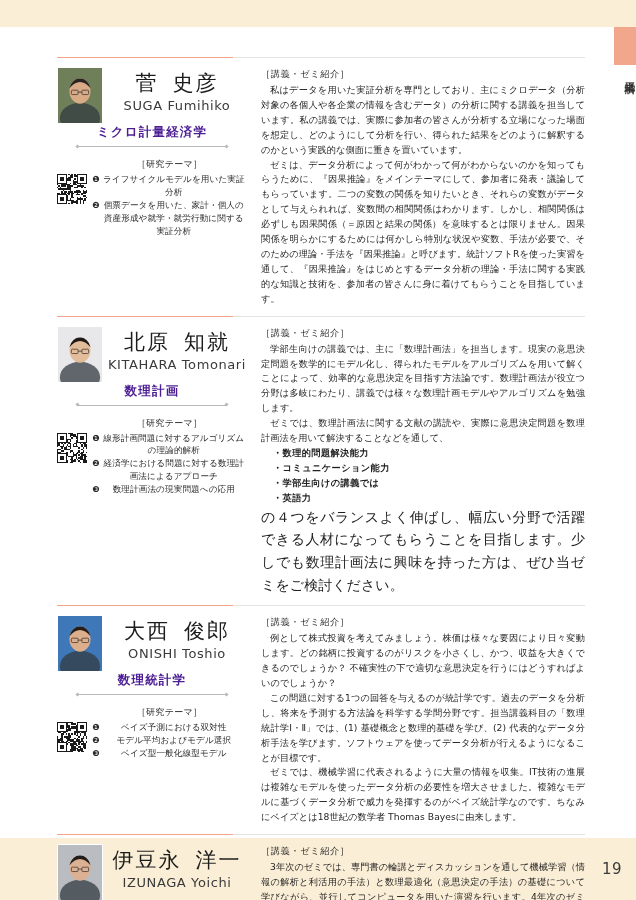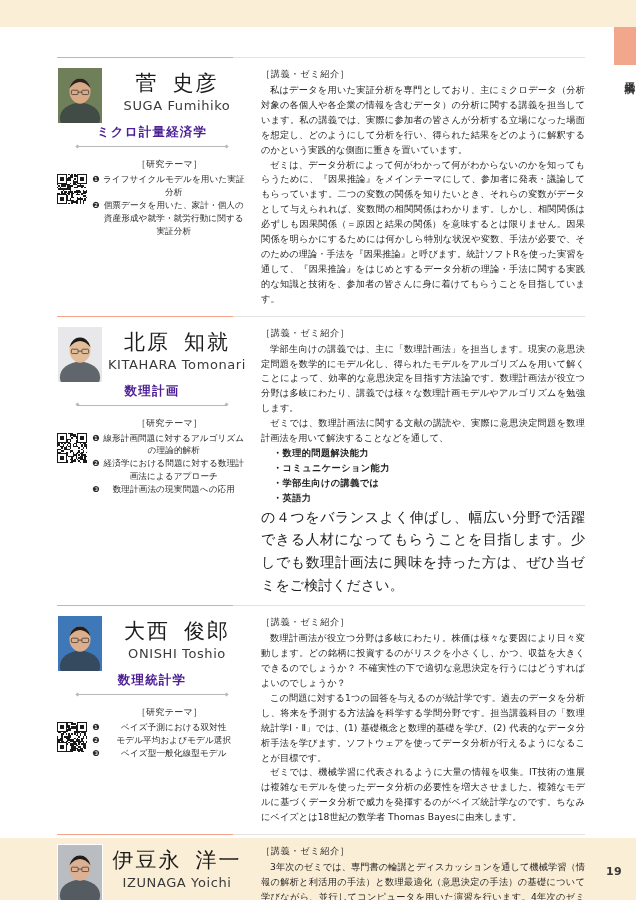--- a/index.html
+++ b/index.html
@@ -55,22 +55,22 @@
     white-space: nowrap;
     margin: 0 auto;
     text-align: left;
   }
 
   
   .page-number {
     position: absolute;
     right: 14px;
     bottom: 22px;
-    font-size: 11px;
-    font-weight: bold;
+    font-size: 15px;
+    font-weight: normal;
     color: #3a3a3a;
     letter-spacing: 0.4px;
   }
 
   
   .content {
     position: absolute;
     left: 57px;
     top: 48px;
     width: 528px;
@@ -905,21 +905,21 @@
               </div>
               <div class="theme-item">
                 <span class="theme-num">❸</span>
                 <span class="theme-text">ベイズ型一般化線型モデル</span>
               </div>
             </div>
           </div>
         </div>
         <div class="card-right">
           <div class="section-label">［講義・ゼミ紹介］</div>
-          <p class="para">数理計画法が役立つ分野は多岐にわたり。株価は様々な要因により日々変動します。どの銘柄に投資するのがリスクを小さくし、かつ、収益を大きくできるのでしょうか？ 不確実性の下で適切な意思決定を行うにはどうすればよいのでしょうか？</p>
+          <p class="para">例として株式投資を考えてみましょう。株価は様々な要因により日々変動します。どの銘柄に投資するのがリスクを小さくし、かつ、収益を大きくできるのでしょうか？ 不確実性の下で適切な意思決定を行うにはどうすればよいのでしょうか？</p>
           <p class="para">この問題に対する1つの回答を与えるのが統計学です。過去のデータを分析し、将来を予測する方法論を科学する学問分野です。担当講義科目の「数理統計学Ⅰ・Ⅱ」では、(1) 基礎概念と数理的基礎を学び、(2) 代表的なデータ分析手法を学びます。ソフトウェアを使ってデータ分析が行えるようになることが目標です。</p>
           <p class="para">ゼミでは、機械学習に代表されるように大量の情報を収集。IT技術の進展は複雑なモデルを使ったデータ分析の必要性を増大させました。複雑なモデルに基づくデータ分析で威力を発揮するのがベイズ統計学なのです。ちなみにベイズとは18世紀の数学者 Thomas Bayesに由来します。</p>
         </div>
       </div>
     </div>
     <div class="prof-block">
       <div class="rule">
         <div class="rule-left"></div>
         <div class="rule-right"></div>
       </div>

